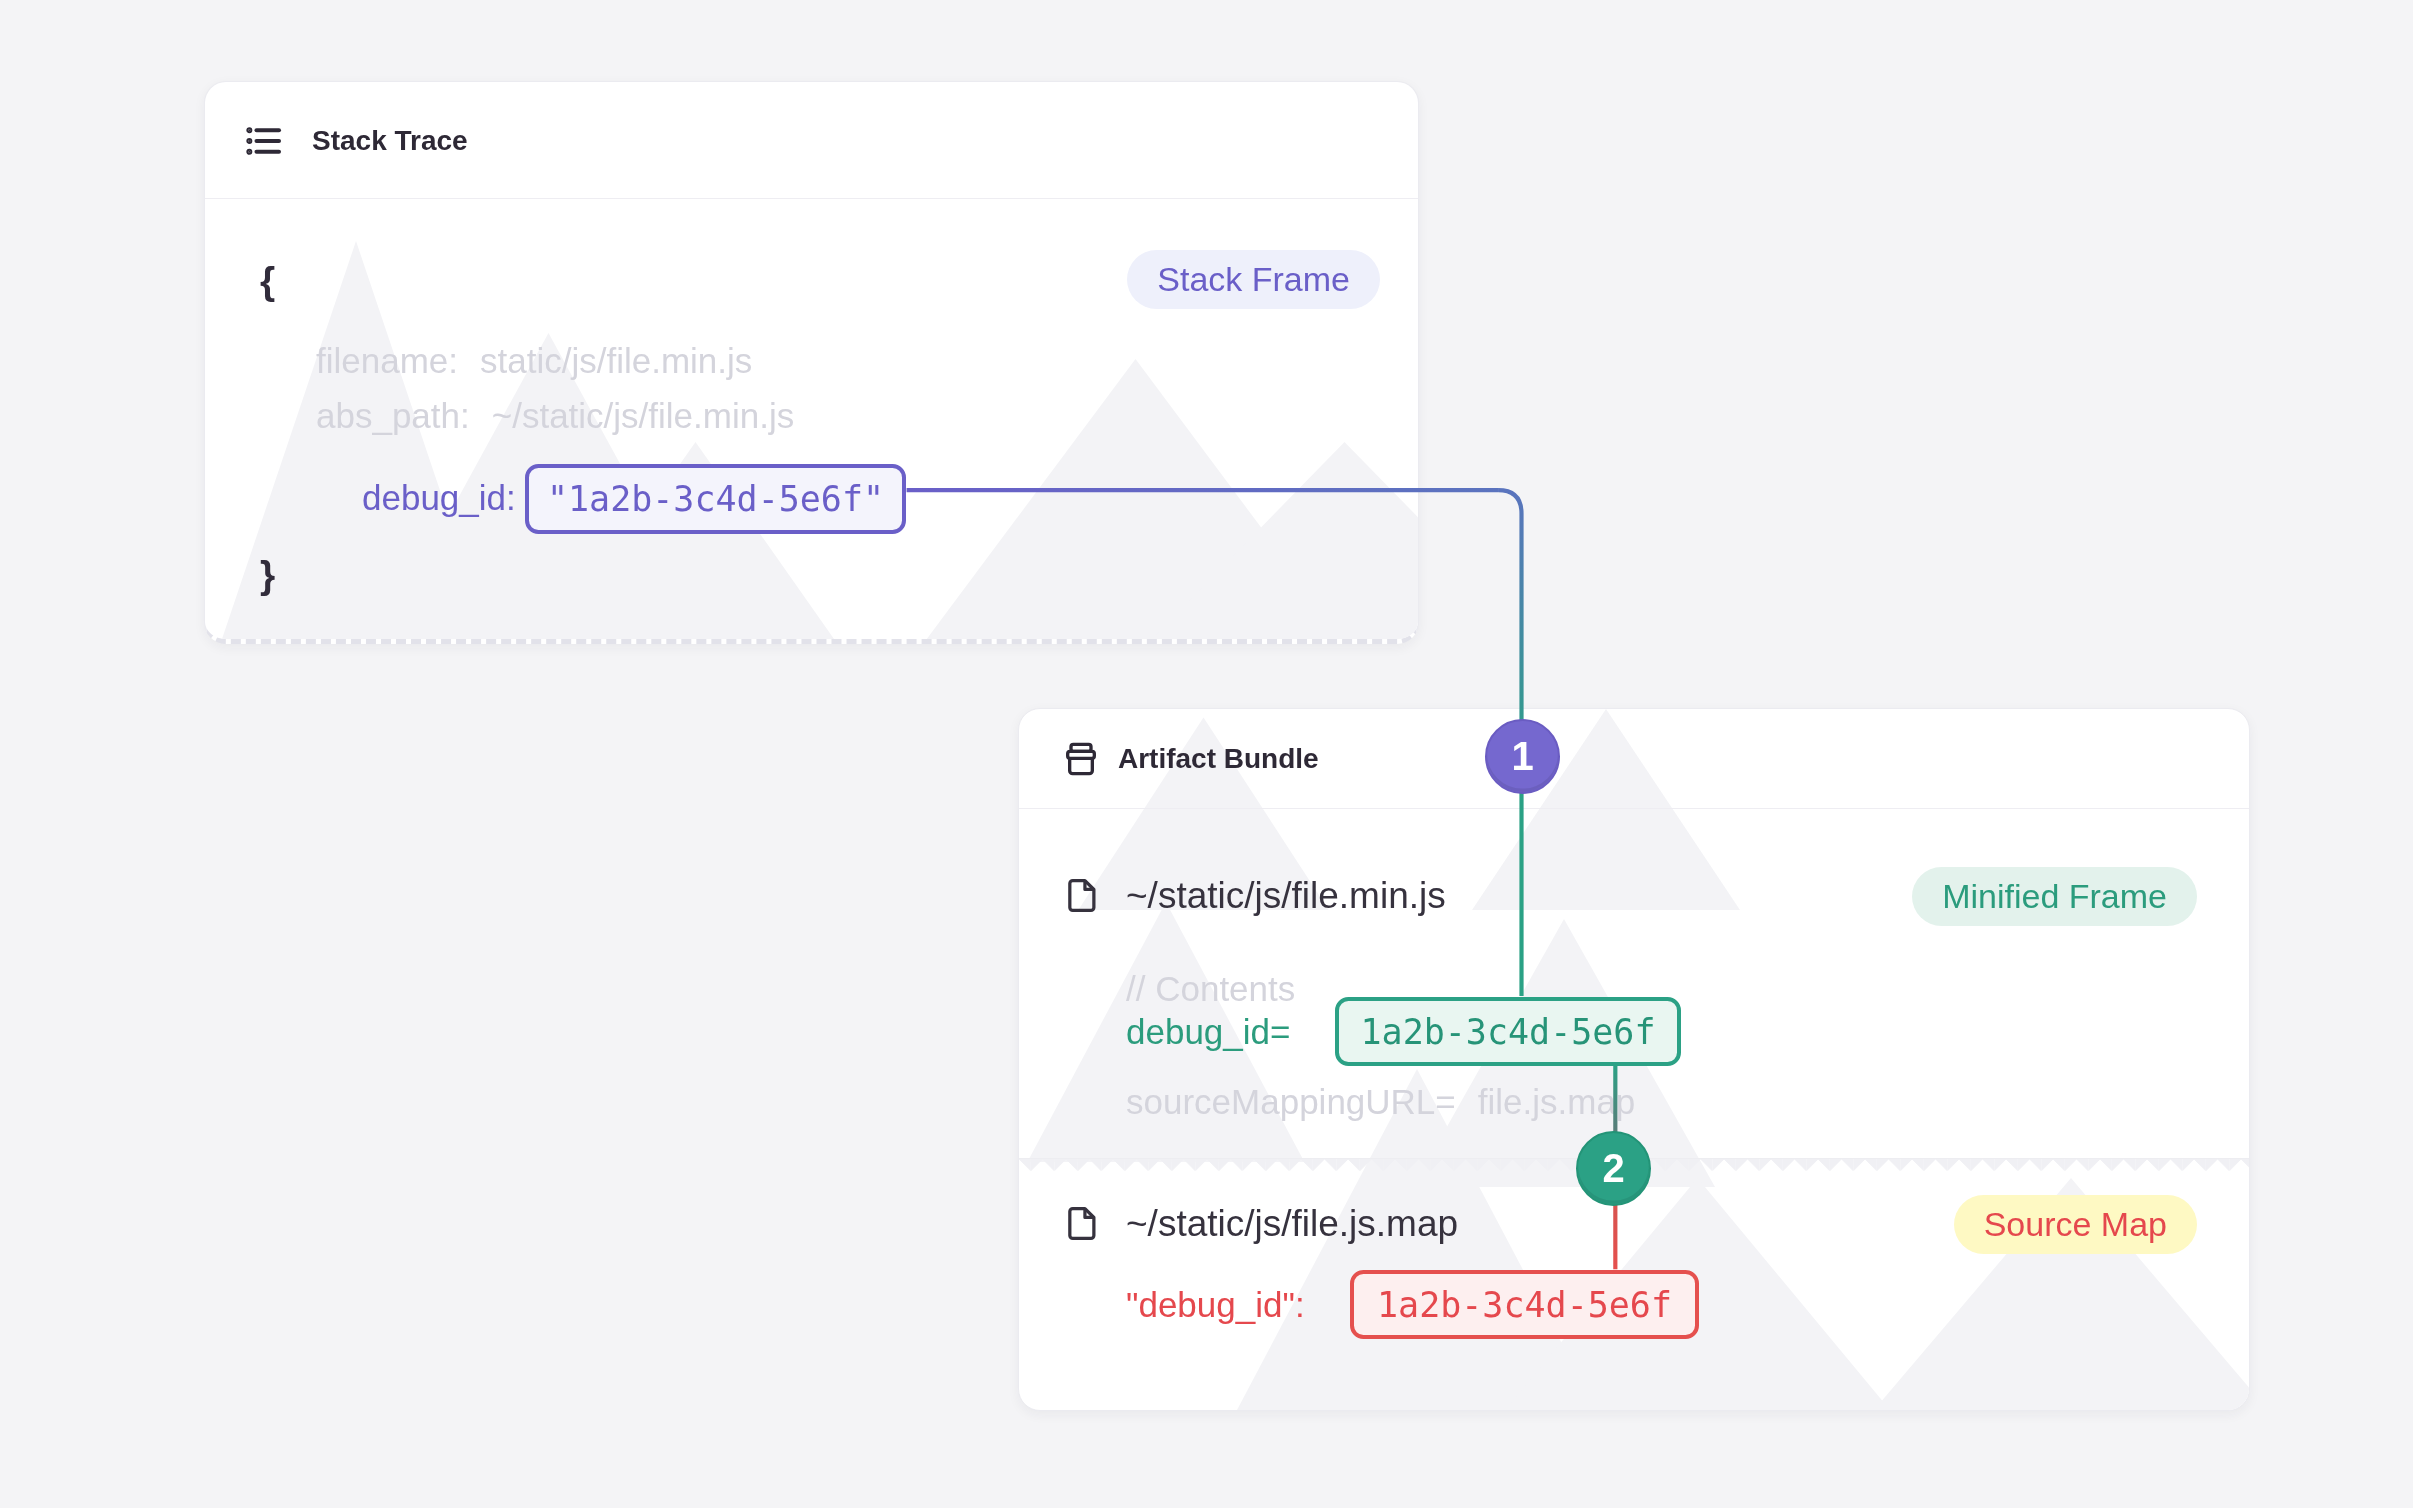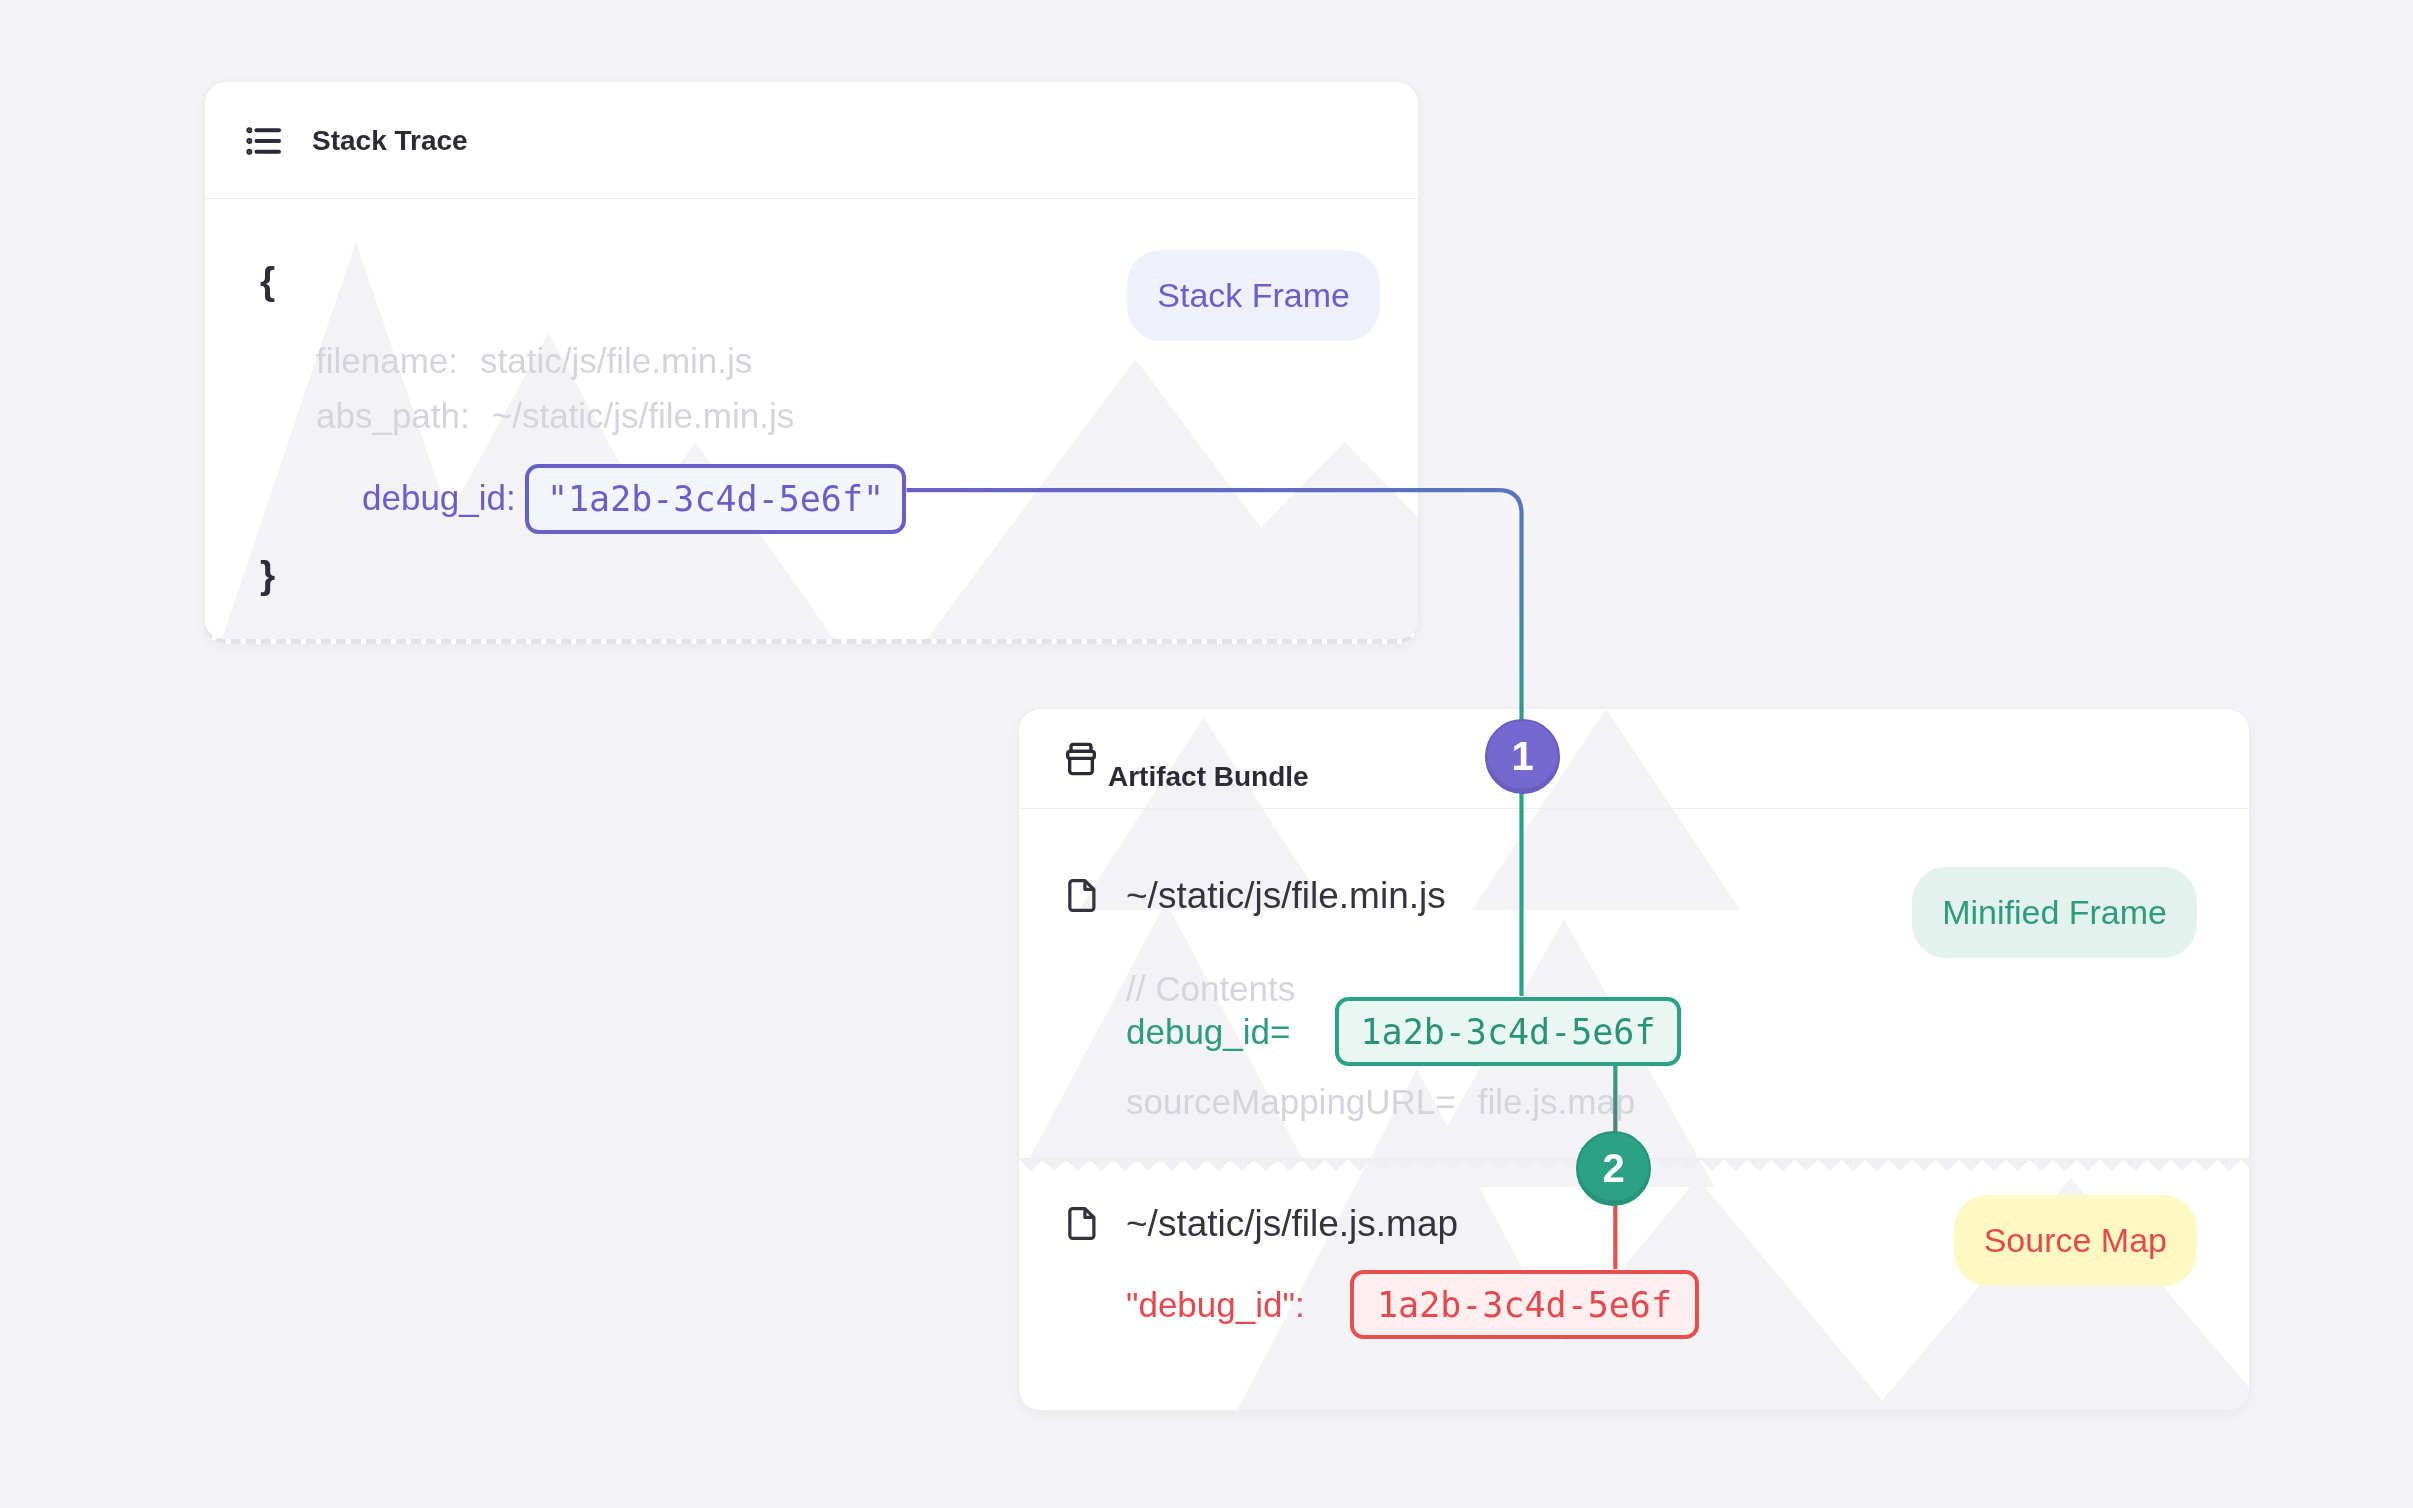--- a/index.html
+++ b/index.html
@@ -30,21 +30,21 @@
   .k-red{color:#E5484D;}
 
   
   .valbox{position:absolute;box-sizing:border-box;border-radius:13.4px;display:flex;align-items:center;justify-content:center;
           font-family:"DejaVu Sans Mono",monospace;font-size:35px;z-index:3;}
   .vb-purple{border:4.2px solid #6A5FC8;background:#F4F4FC;color:#6A5FC8;}
   .vb-teal{border:4.2px solid #2BA185;background:#E9F6F1;color:#279478;}
   .vb-red{border:4.2px solid #E5504E;background:#FDEFEF;color:#E5484D;}
 
   
-  .badge{position:absolute;display:inline-flex;align-items:center;justify-content:center;height:59px;padding:16px 30px;
+  .badge{position:absolute;display:inline-flex;align-items:center;justify-content:center;height:59px;padding:0 30px;
          border-radius:34px;font-size:34px;font-weight:500;white-space:nowrap;z-index:2;}
   .bg-purple{background:#EEF0FB;color:#6A5FC8;}
   .bg-teal{background:#E3F2EC;color:#2B9C7D;}
   .bg-red{background:#fef9c3;color:#E5484D;}
 
   
   .zigzag{position:absolute;left:0;right:0;top:449px;height:13.4px;z-index:1;border-top:1.7px solid #EDEDF1;
     background-image:linear-gradient(135deg,#F0F0F4 25%,transparent 25%),linear-gradient(225deg,#F0F0F4 25%,transparent 25%);
     background-position:-11.7px 0,-11.7px 0;background-size:23.5px 23.5px;background-repeat:repeat-x;}
 
@@ -111,21 +111,21 @@
     <div class="mtn" style="left:855px;top:469px;width:394px;height:232px;"></div>
 
     <div class="card-header"></div>
     <span class="hicon" style="left:42px;top:30px;">
       <svg width="40" height="40" viewBox="0 0 24 24" fill="none" stroke="#2E2936" stroke-width="2" stroke-linejoin="round">
         <rect x="6" y="3.2" width="12" height="4.2" rx="1.4"></rect>
         <rect x="4" y="7.4" width="16" height="4.2" rx="1.4"></rect>
         <path d="M5.2 11.6 V19 a1.8 1.8 0 0 0 1.8 1.8 h10 a1.8 1.8 0 0 0 1.8-1.8 V11.6"></path>
       </svg>
     </span>
-    <span class="card-title" style="left:89px;top:50px;margin-top:18px;">Artifact Bundle</span>
+    <span class="card-title" style="left:99px;top:50px;">Artifact Bundle</span>
 
     <span class="hicon" style="left:44px;top:167px;width:39px;height:39px;">
       <svg width="39" height="39" viewBox="0 0 24 24" fill="none" stroke="#36323E" stroke-width="2" stroke-linejoin="round">
         <path d="M6 2.8 h7.5 L19 8.3 V19.4 a1.8 1.8 0 0 1 -1.8 1.8 H6 a1.8 1.8 0 0 1 -1.8 -1.8 V4.6 A1.8 1.8 0 0 1 6 2.8 Z"></path>
         <path d="M13.5 2.8 V8.3 H19"></path>
       </svg>
     </span>
     <span class="path-row" style="left:107px;top:187px;">~/static/js/file.min.js</span>
     <span class="badge bg-teal" style="right:52px;top:158px;">Minified Frame</span>
 

